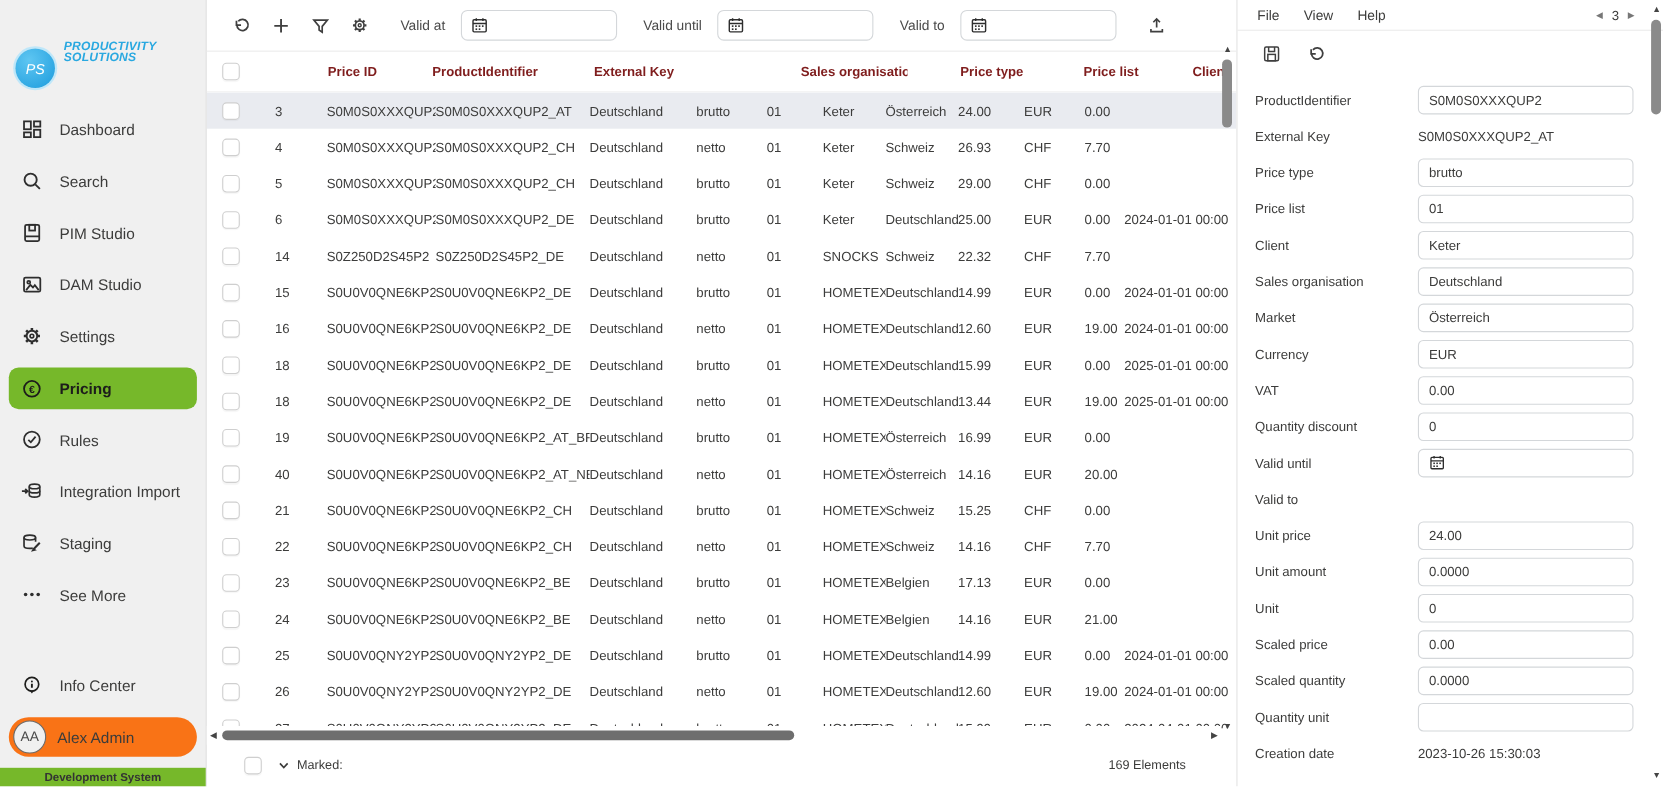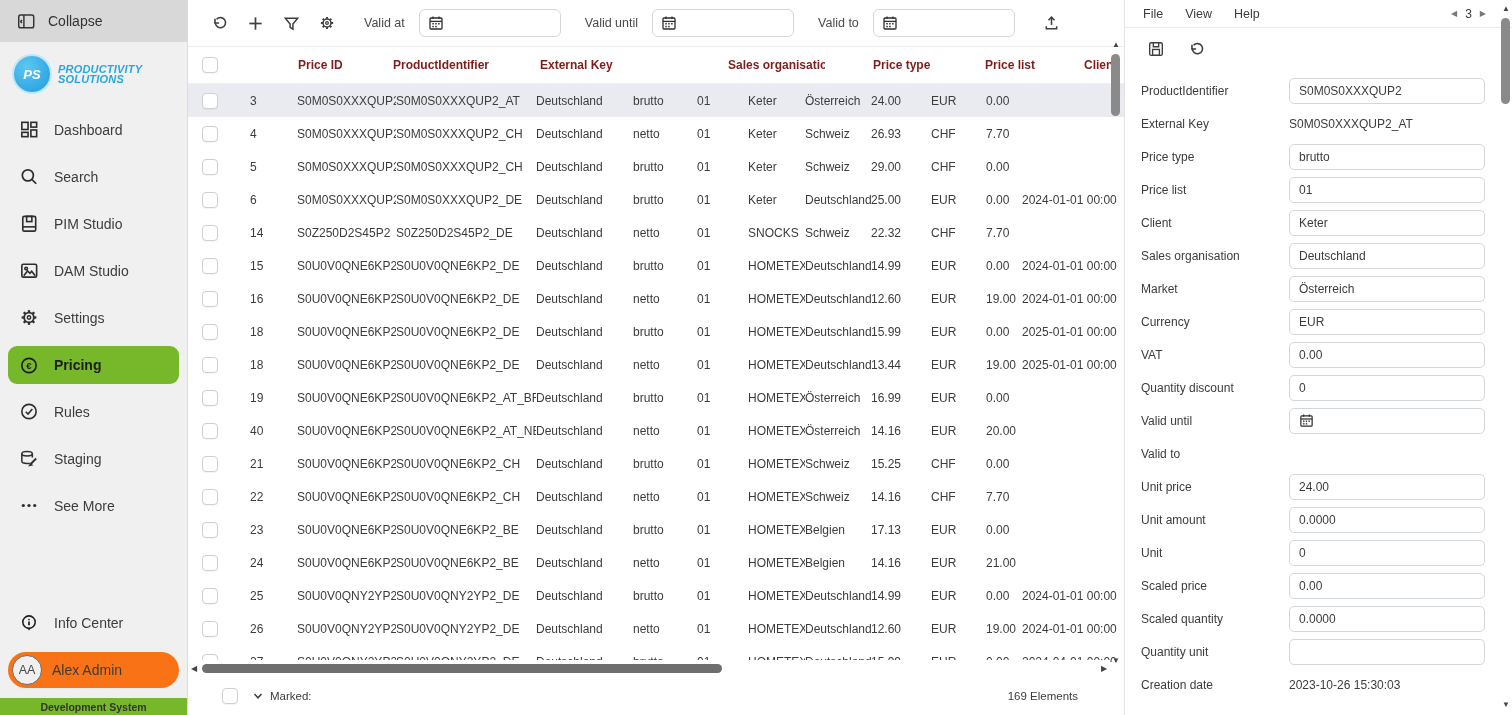--- a/index.html
+++ b/index.html
@@ -9,21 +9,21 @@
 
   
   .sidebar{width:188px;height:715px;background:#f0f0f0;border-right:1px solid #dcdcdc;
     display:flex;flex-direction:column;position:relative;flex:0 0 188px;}
   .collapse-row{height:42px;background:#d8d8d8;display:flex;align-items:center;gap:12px;
     padding-left:16px;font-size:14px;color:#333;cursor:pointer;}
   .logo{display:flex;align-items:center;gap:8px;padding:14px 0 6px 14px;}
   .logo-circle{width:36px;height:36px;border-radius:50%;
     background:radial-gradient(circle at 35% 30%,#5ec6f2,#1d9cdd);
     display:flex;align-items:center;justify-content:center;color:#fff;
-    font-style:italic;font-weight:bold;font-size:13px;box-shadow:0 0 0 2px #bfe7f9;}
+    font-style:italic;font-weight:normal;font-size:13px;box-shadow:0 0 0 2px #bfe7f9;margin-top:30px;}
   .logo-text{color:#29a8e0;font-weight:bold;font-style:italic;font-size:11px;line-height:10px;letter-spacing:.2px;}
   .nav{margin-top:8px;}
   .nav-item{height:47px;display:flex;align-items:center;gap:14px;padding-left:18px;
     font-size:14px;cursor:pointer;}
   .nav-item svg{flex:0 0 22px;}
   .nav-item.active{background:#76b82a;margin:0 8px;padding-left:10px;border-radius:9px;
     height:38px;font-weight:bold;color:#1d1d1b;margin-top:5px;margin-bottom:4px;}
   .spacer{flex:1}
   .user-pill{margin:8px 8px 10px 8px;background:#f97316;border-radius:18px;height:36px;
     display:flex;align-items:center;gap:10px;padding-left:4px;font-size:14px;cursor:pointer;}
@@ -88,30 +88,20 @@
   .dscroll{position:absolute;right:1px;top:4px;bottom:6px;width:11px;}
   .ds-thumb{position:absolute;top:14px;left:1px;width:9px;height:86px;background:#8a8a8a;border-radius:5px;cursor:grab;}
   svg{display:block}
 </style>
 </head>
 <body>
 
 <div class="app">
 
   <aside class="sidebar">
-    <div class="collapse-row">
-      <span>
-        <svg width="20" height="20" viewBox="0 0 22 22" fill="none" stroke="#333" stroke-width="1.6">
-          <rect x="3" y="4.5" width="16.5" height="14" rx="2"></rect>
-            <line x1="8.7" y1="4.5" x2="8.7" y2="18.5"></line>
-          <polyline points="6.6,9.8 5.1,11.5 6.6,13.2"></polyline>
-        </svg>
-      </span>
-      <span>Collapse</span>
-    </div>
 
     <div class="logo">
       <div class="logo-circle">PS</div>
       <div class="logo-text">
         <div>PRODUCTIVITY</div>
         <div>SOLUTIONS</div>
       </div>
     </div>
 
     <nav class="nav">
@@ -173,20 +163,30 @@
       </div>
       <div class="nav-item">
         <svg width="21" height="21" viewBox="0 0 22 22" fill="none" stroke="#2e2e2e" stroke-width="1.7">
           <circle cx="11" cy="11" r="7.5"></circle>
             <polyline points="7.6,11.3 10,13.7 14.5,8.3"></polyline>
         </svg>
         <span>Rules</span>
       </div>
       <div class="nav-item">
         <svg width="21" height="21" viewBox="0 0 22 22" fill="none" stroke="#2e2e2e" stroke-width="1.6">
+          <ellipse cx="13.5" cy="6.5" rx="5" ry="2.2"></ellipse>
+          <path d="M8.5 6.5 v8 c0 1.2 2.2 2.2 5 2.2 s5 -1 5 -2.2 v-8"></path>
+          <path d="M8.5 10.5 c0 1.2 2.2 2.2 5 2.2 s5 -1 5 -2.2"></path>
+          <line x1="1.5" y1="11" x2="6.5" y2="11" stroke-width="1.8"></line>
+          <polyline points="4.6,9 6.8,11 4.6,13" stroke-width="1.8"></polyline>
+        </svg>
+        <span>Integration Import</span>
+      </div>
+      <div class="nav-item">
+        <svg width="21" height="21" viewBox="0 0 22 22" fill="none" stroke="#2e2e2e" stroke-width="1.6">
           <ellipse cx="9" cy="6" rx="5.5" ry="2.3"></ellipse>
           <path d="M3.5 6 v8 c0 1.3 2.5 2.3 5.5 2.3 1 0 2 -.1 2.8 -.3"></path>
           <path d="M14.5 6 v4"></path>
           <line x1="12.5" y1="17" x2="18.5" y2="11" stroke-width="2"></line>
           <path d="M11.8 18.2 l.7 -1.2 1.2 .7 z" fill="#2e2e2e"></path>
         </svg>
         <span>Staging</span>
       </div>
       <div class="nav-item">
         <svg width="21" height="21" viewBox="0 0 22 22" fill="#2e2e2e">

